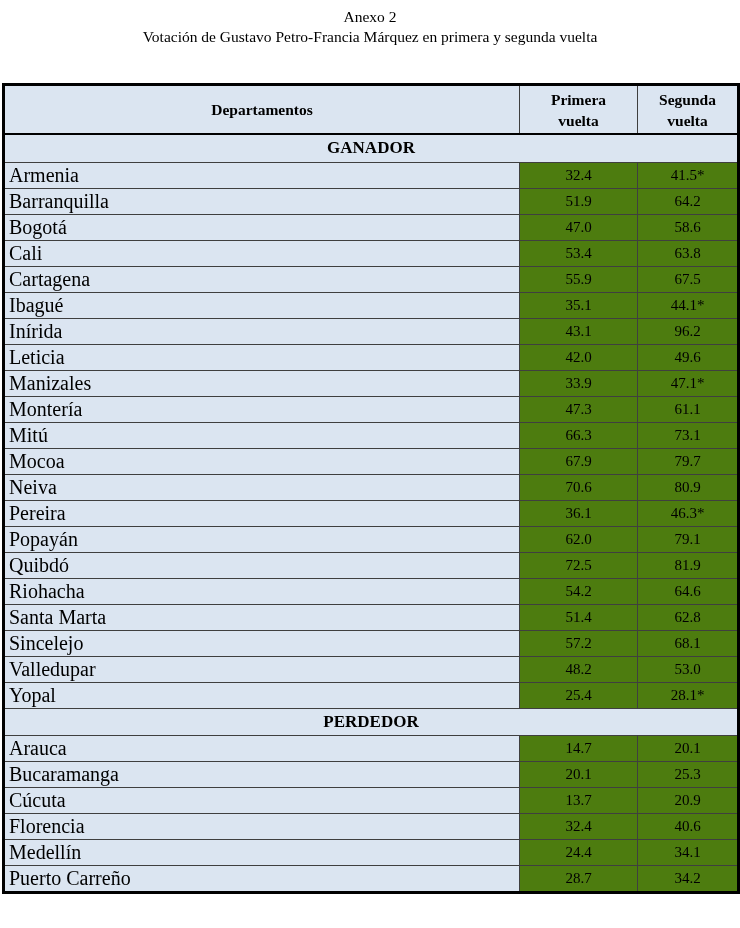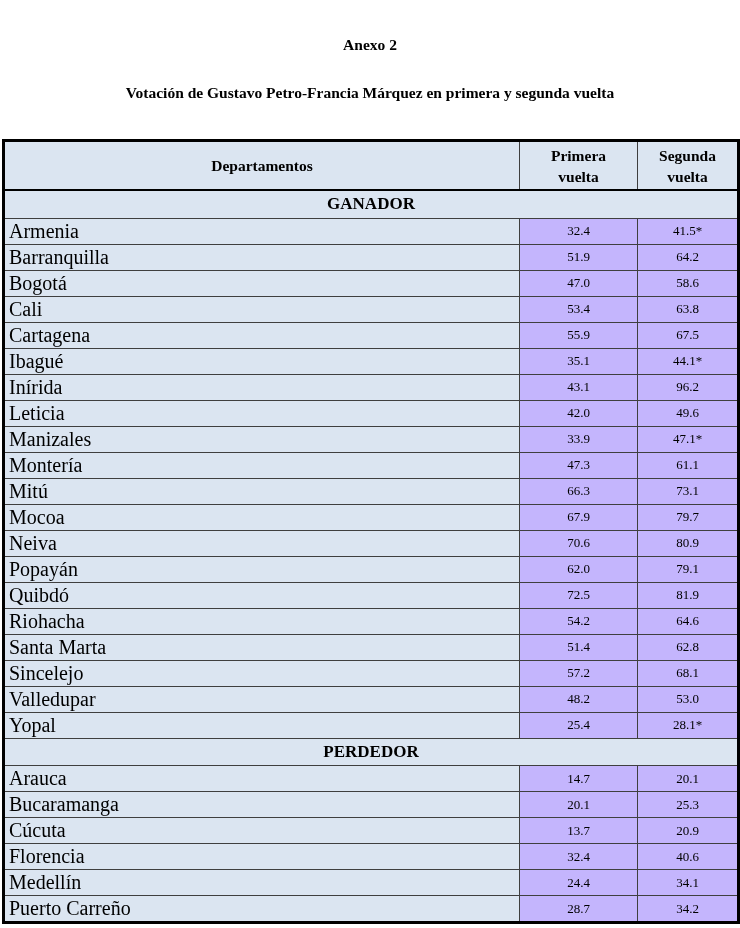--- a/index.html
+++ b/index.html
@@ -10,24 +10,23 @@
     height: 928px;
     overflow: hidden;
     font-family: "Liberation Serif", serif;
     color: #000000;
   }
   .title-block {
     text-align: center;
     padding-top: 7px;
   }
   .doc-title, .doc-subtitle {
-    font-weight: bold;
+    font-weight: normal;
     font-size: 15.5px;
     line-height: 20px;
-    margin-top: 28px;
   }
   table.results {
     border-collapse: collapse;
     table-layout: fixed;
     width: 735px;
     margin: 36px 0 0 2px;
     border: 3px solid #000000;
   }
   col.c-dept    { width: 516px; }
   col.c-primera { width: 118px; }
@@ -57,22 +56,22 @@
   }
   td.dept {
     background: var(--cell-blue, #dbe5f1);
     font-size: 20px;
     padding-left: 4px;
     height: 22.5px;
     vertical-align: middle;
     margin-left: 45px;
   }
   td.num {
-    background: #c4b5fd;
-    font-size: 13px;
+    background: #4d7c0f;
+    font-size: 15px;
     text-align: center;
     vertical-align: middle;
   }
 </style>
 </head>
 <body>
 
 <div class="title-block">
   <div class="doc-title">Anexo 2</div>
   <div class="doc-subtitle">Votación de Gustavo Petro-Francia Márquez en primera y segunda vuelta</div>
@@ -156,20 +155,25 @@
         <td class="dept">Mocoa</td>
         <td class="num">67.9</td>
         <td class="num">79.7</td>
       </tr>
       <tr>
         <td class="dept">Neiva</td>
         <td class="num">70.6</td>
         <td class="num">80.9</td>
       </tr>
       <tr>
+        <td class="dept">Pereira</td>
+        <td class="num">36.1</td>
+        <td class="num">46.3*</td>
+      </tr>
+      <tr>
         <td class="dept">Popayán</td>
         <td class="num">62.0</td>
         <td class="num">79.1</td>
       </tr>
       <tr>
         <td class="dept">Quibdó</td>
         <td class="num">72.5</td>
         <td class="num">81.9</td>
       </tr>
       <tr>

